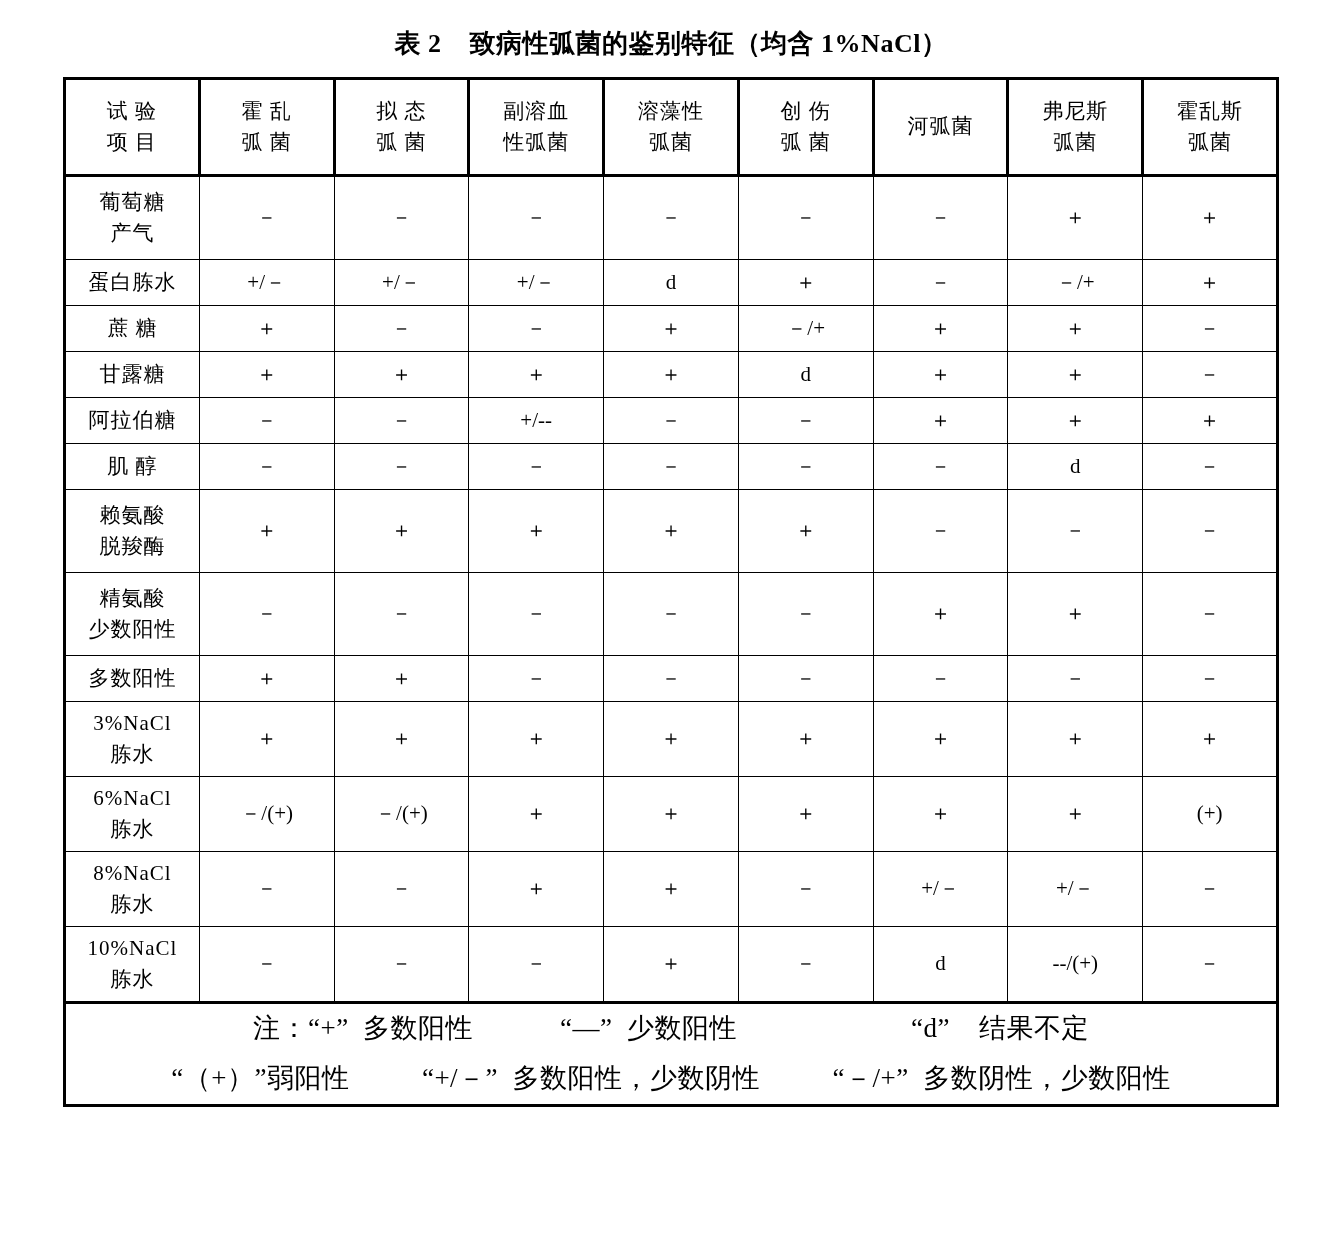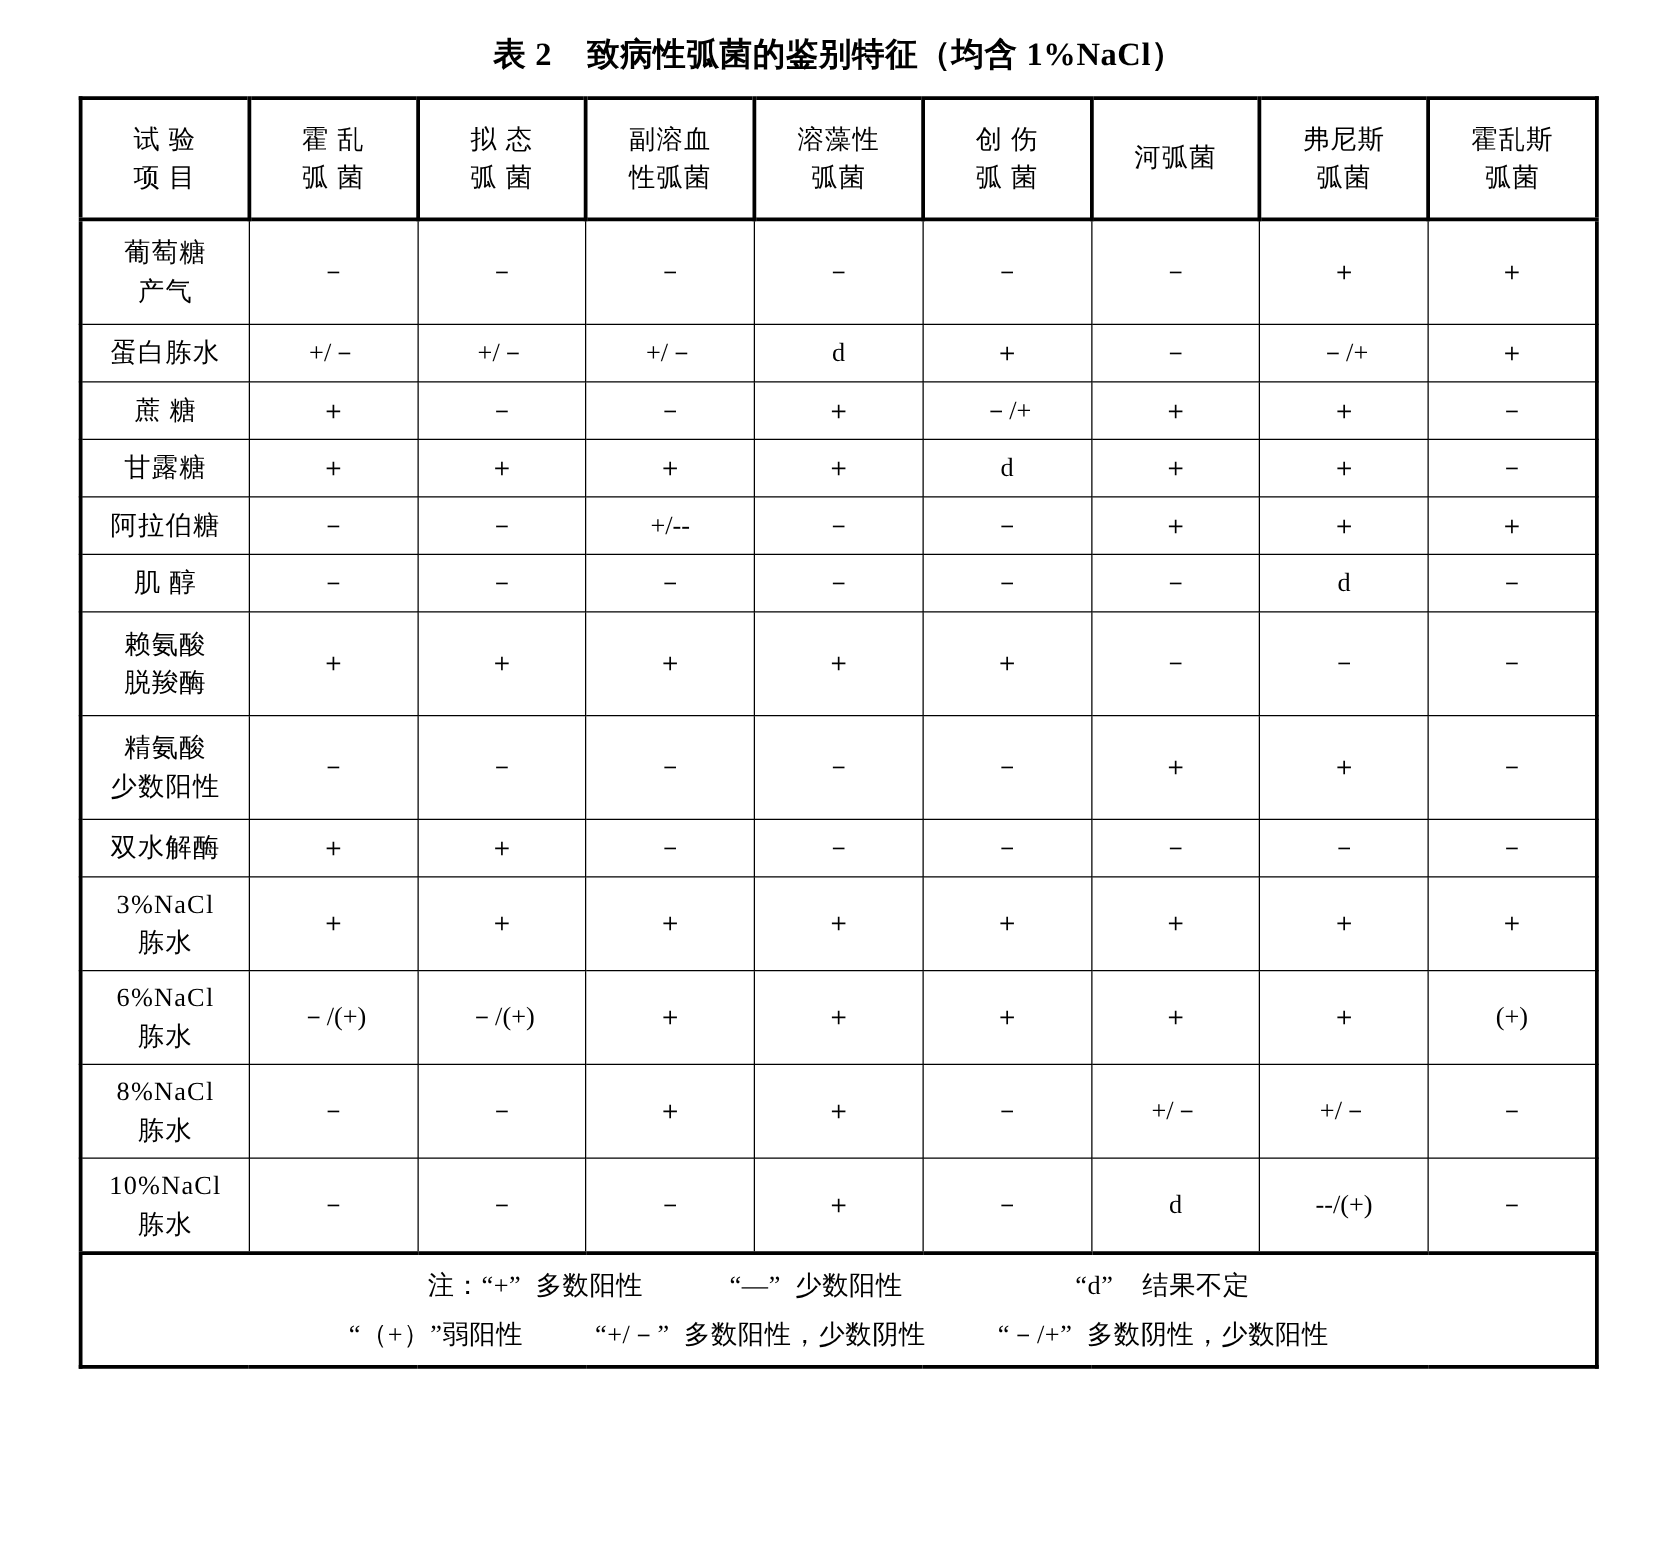--- a/index.html
+++ b/index.html
@@ -96,21 +96,21 @@
     border-left: none;
     text-align: left;
     padding: 8px 0 10px 14px;
     height: 88px;
     vertical-align: middle;
   }
 
   .note-line {
     display: block;
     white-space: pre;
-    font-size: 21px;
+    font-size: 27px;
     line-height: 1.85;
     letter-spacing: 0.5px;
   }
   .note-line.indent { }
 
   .val { display: inline-block; }
 </style>
 </head>
 <body>
 
@@ -262,21 +262,21 @@
             <td><span class="val">－</span></td>
             <td><span class="val">－</span></td>
             <td><span class="val">－</span></td>
             <td><span class="val">－</span></td>
             <td><span class="val">＋</span></td>
             <td><span class="val">＋</span></td>
             <td><span class="val">－</span></td>
           </tr>
           <tr class="r-short">
             <td class="item-cell">
-              <span class="hl">双水解酶</span>
+              <span class="hl">多数阳性</span>
             </td>
             <td><span class="val">＋</span></td>
             <td><span class="val">＋</span></td>
             <td><span class="val">－</span></td>
             <td><span class="val">－</span></td>
             <td><span class="val">－</span></td>
             <td><span class="val">－</span></td>
             <td><span class="val">－</span></td>
             <td><span class="val">－</span></td>
           </tr>

